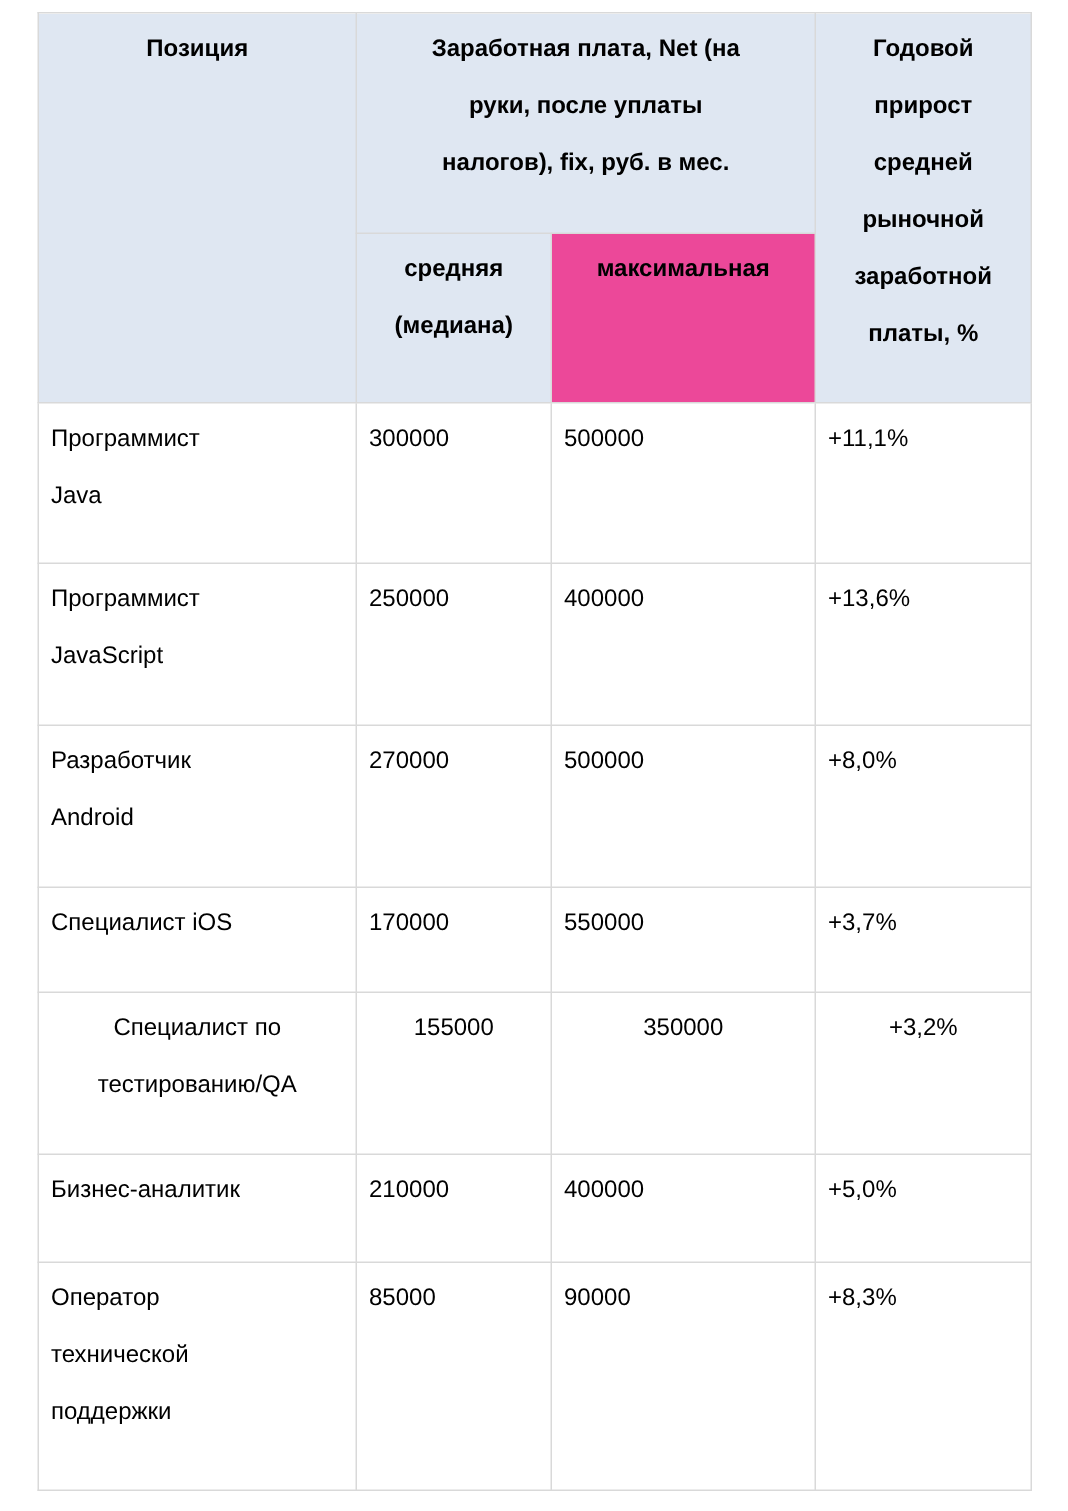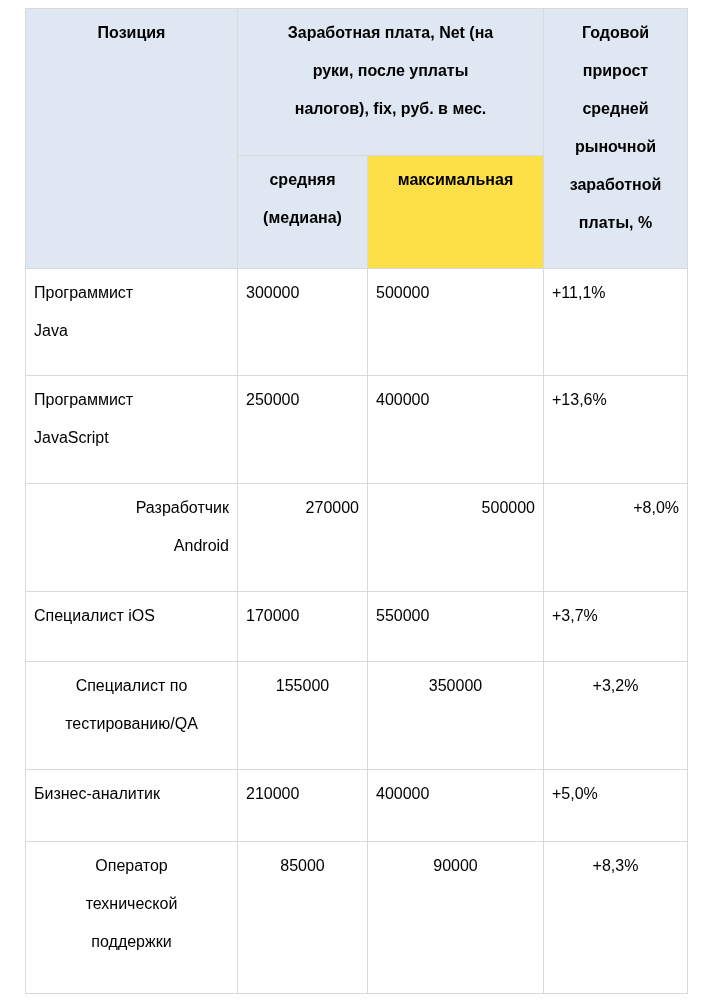--- a/index.html
+++ b/index.html
@@ -35,31 +35,31 @@
     word-wrap: break-word;
   }
   td.hd {
     background: #dfe7f2;
     font-weight: bold;
     text-align: center;
     border: 3px solid #ffffff;
     padding: 2px 6px;
   }
   td.hd.white-bg {
-    background: #fde047;
+    background: #ec4899;
   }
   tr.hrow1 { height: 147px; }
   tr.hrow2 { height: 113px; }
   tr.r1 { height: 107px; }
   tr.r2 { height: 108px; }
-  tr.r3 { height: 108px; text-align: right; }
+  tr.r3 { height: 108px; }
   tr.r4 { height: 70px;  }
   tr.r5 { height: 108px; text-align: center; }
   tr.r6 { height: 72px;  }
-  tr.r7 { height: 152px; text-align: center; }
+  tr.r7 { height: 152px; }
 </style>
 </head>
 <body>
 
 <div class="page">
   <table class="salary">
     <colgroup>
       <col style="width:212px">
       <col style="width:130px">
       <col style="width:176px">

